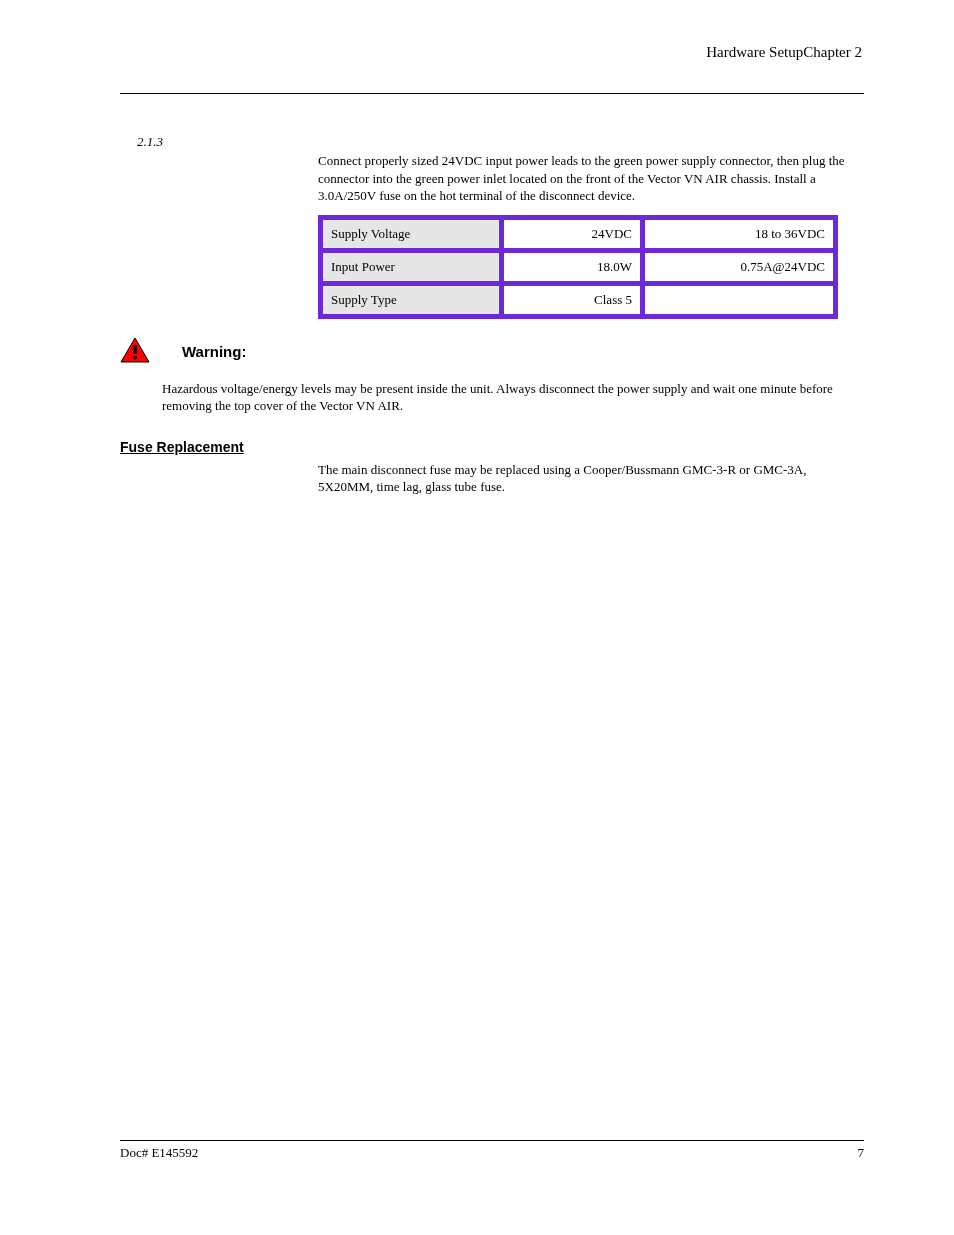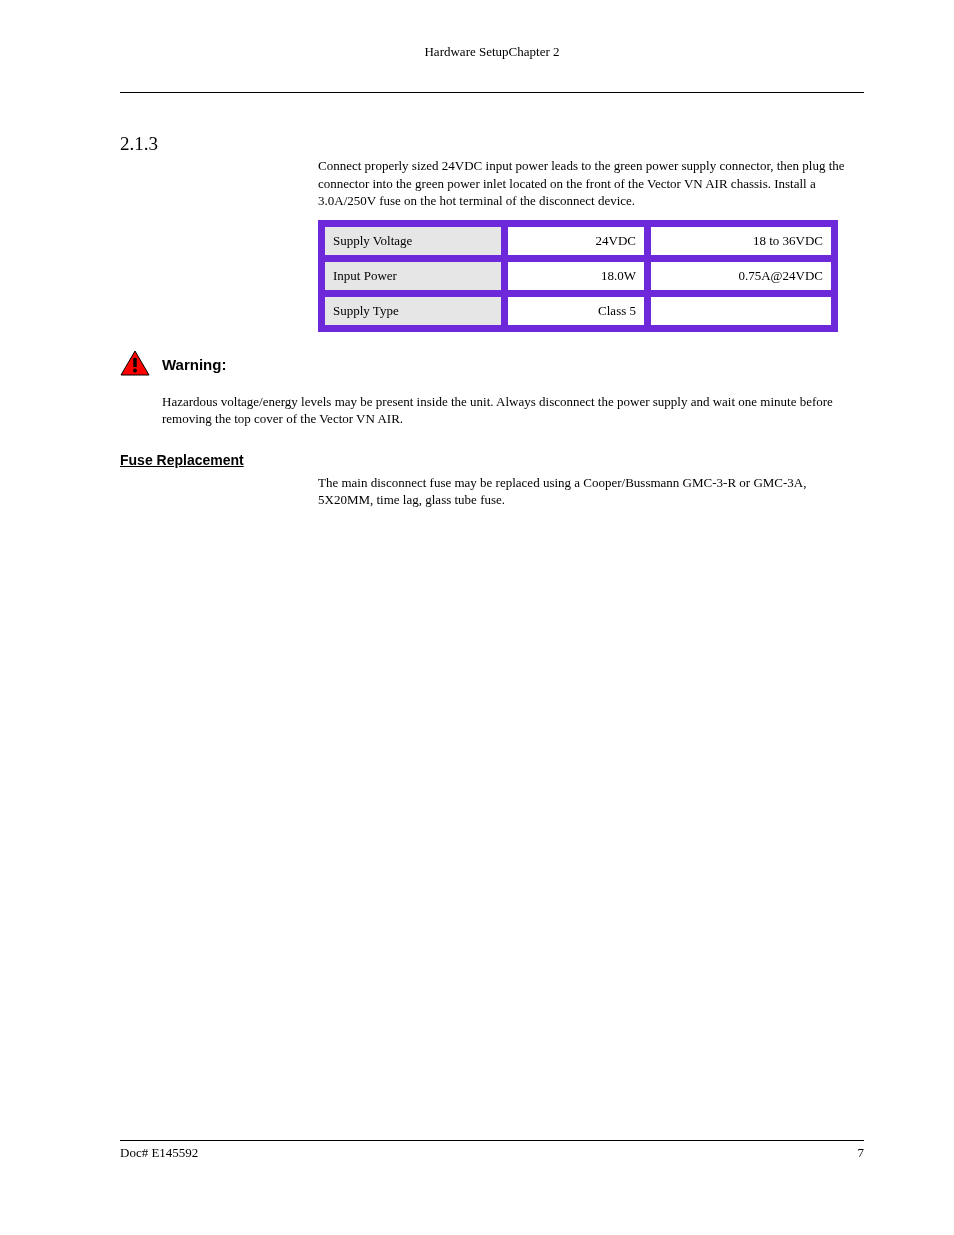--- a/index.html
+++ b/index.html
@@ -18,28 +18,29 @@
     box-sizing: border-box;
   }
   .rule {
     border: 0;
     border-top: 1px solid #000;
     margin: 0;
   }
   .header-rule { margin-top: 28px; }
   .header-row {
     display: flex;
-    justify-content: center;
-    font-size: 13px;
+    justify-content: flex-end;
+    font-size: 15px;
     padding: 0 2px 4px 2px;
     margin-top: -18px;
   }
   .section-number {
-    font-size: 19px;
-    margin: 40px 0 2px 0;
+    font-size: 13px;
+    margin: 40px 0 2px 17px;
+    font-style: italic;
   }
   .section-title {
     font-family: Arial, Helvetica, sans-serif;
     font-weight: bold;
     font-size: 17px;
     margin: 0 0 12px 0;
   }
   .body-text {
     font-size: 13px;
     line-height: 1.35;
@@ -48,35 +49,36 @@
   .indent-block {
     margin-left: 198px;
   }
   table.spec {
     border-collapse: collapse;
     width: 520px;
     margin-left: 198px;
     font-size: 13px;
   }
   table.spec td {
-    border: 7px solid #6d28d9;
+    border: 5px solid #6d28d9;
     padding: 4px 8px;
     vertical-align: middle;
     height: 20px;
   }
   table.spec td.shade {
     background: #e6e6e6;
     width: 160px;
   }
   table.spec td.mid { width: 120px; text-align: right; }
   table.spec td.right { text-align: right; }
   .warn-row {
     display: flex;
     align-items: center;
     margin: 18px 0 6px 0;
+    gap: 20px;
   }
   .warn-icon {
     flex: 0 0 auto;
     margin-right: 12px;
   }
   .warn-label {
     font-family: Arial, Helvetica, sans-serif;
     font-weight: bold;
     font-size: 15px;
   }

